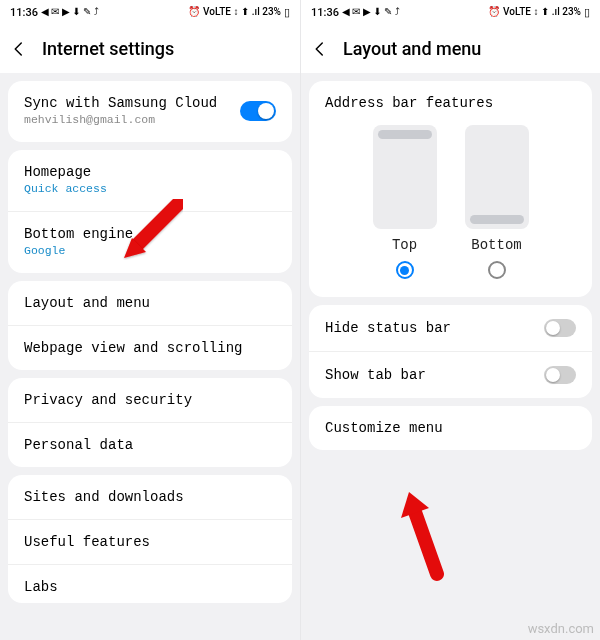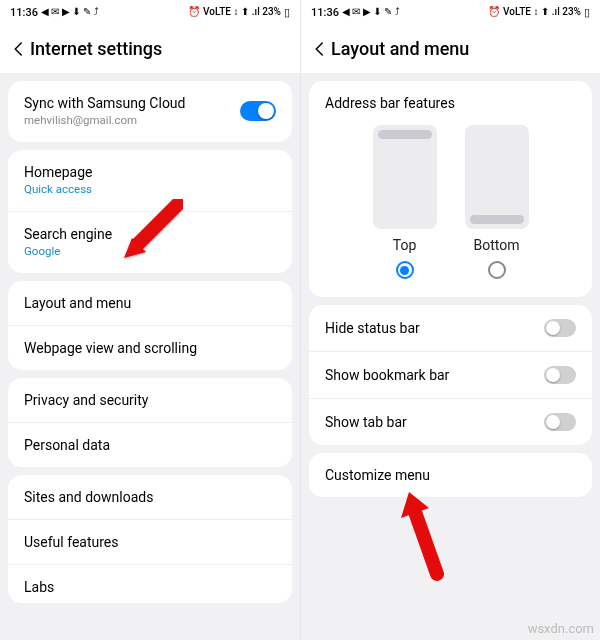--- a/index.html
+++ b/index.html
@@ -25,30 +25,31 @@
     background: #fff;
     display: flex; align-items: center; justify-content: space-between;
     padding: 0 10px;
     font-size: 11px; font-weight: 500;
   }
   .statusbar .left, .statusbar .right { display: flex; align-items: center; gap: 3px; }
   .statusbar .ico { font-size: 10px; line-height: 1; }
   .header {
     background: #fff;
     padding: 14px 14px 14px 10px;
-    display: flex; align-items: center; gap: 2px;
+    display: flex; align-items: center; gap: 14px;
     border-bottom: 0;
   }
   .header .title { font-size: 18px; font-weight: 500; }
   .back-icon { width: 18px; height: 18px; display:flex; align-items:center; justify-content:center; }
   .card {
     background: #fff;
     border-radius: 14px;
     margin: 8px 8px 0 8px;
     overflow: hidden;
+    font-family: Liberation Mono, monospace;
   }
   .row {
     padding: 14px 16px;
     display: flex; align-items: center; justify-content: space-between;
     gap: 10px;
   }
   .card .row + .row { border-top: 1px solid #eee; }
   .row .text { flex: 1; min-width: 0; }
   .row .t1 { font-size: 14px; color: #000; }
   .row .t2 { font-size: 11.5px; color: #8a8a8a; margin-top: 2px; line-height: 1.3; }
@@ -139,21 +140,21 @@
 
   <div class="card">
     <div class="row">
       <div class="text">
         <div class="t1">Homepage</div>
         <div class="t2 link">Quick access</div>
       </div>
     </div>
     <div class="row">
       <div class="text">
-        <div class="t1">Search engine</div>
+        <div class="t1">Bottom engine</div>
         <div class="t2 link">Google</div>
       </div>
     </div>
   </div>
 
   <div class="card">
     <div class="row">
       <div class="text">
           <div class="t1">Layout and menu</div>
         </div>
@@ -252,26 +253,20 @@
 
   <div class="card">
     <div class="row">
       <div class="text">
           <div class="t1">Hide status bar</div>
         </div>
       <div class="toggle off sm"></div>
     </div>
     <div class="row">
       <div class="text">
-          <div class="t1">Show bookmark bar</div>
-        </div>
-      <div class="toggle off sm"></div>
-    </div>
-    <div class="row">
-      <div class="text">
           <div class="t1">Show tab bar</div>
         </div>
       <div class="toggle off sm"></div>
     </div>
   </div>
 
   <div class="card">
     <div class="row">
       <div class="text">
           <div class="t1">Customize menu</div>

